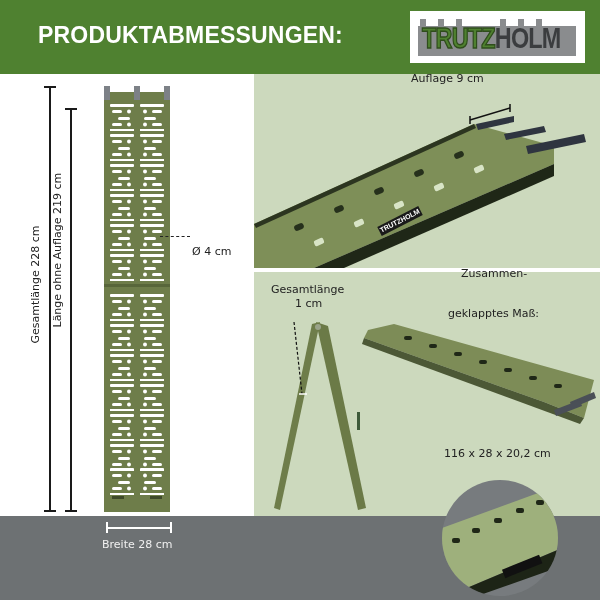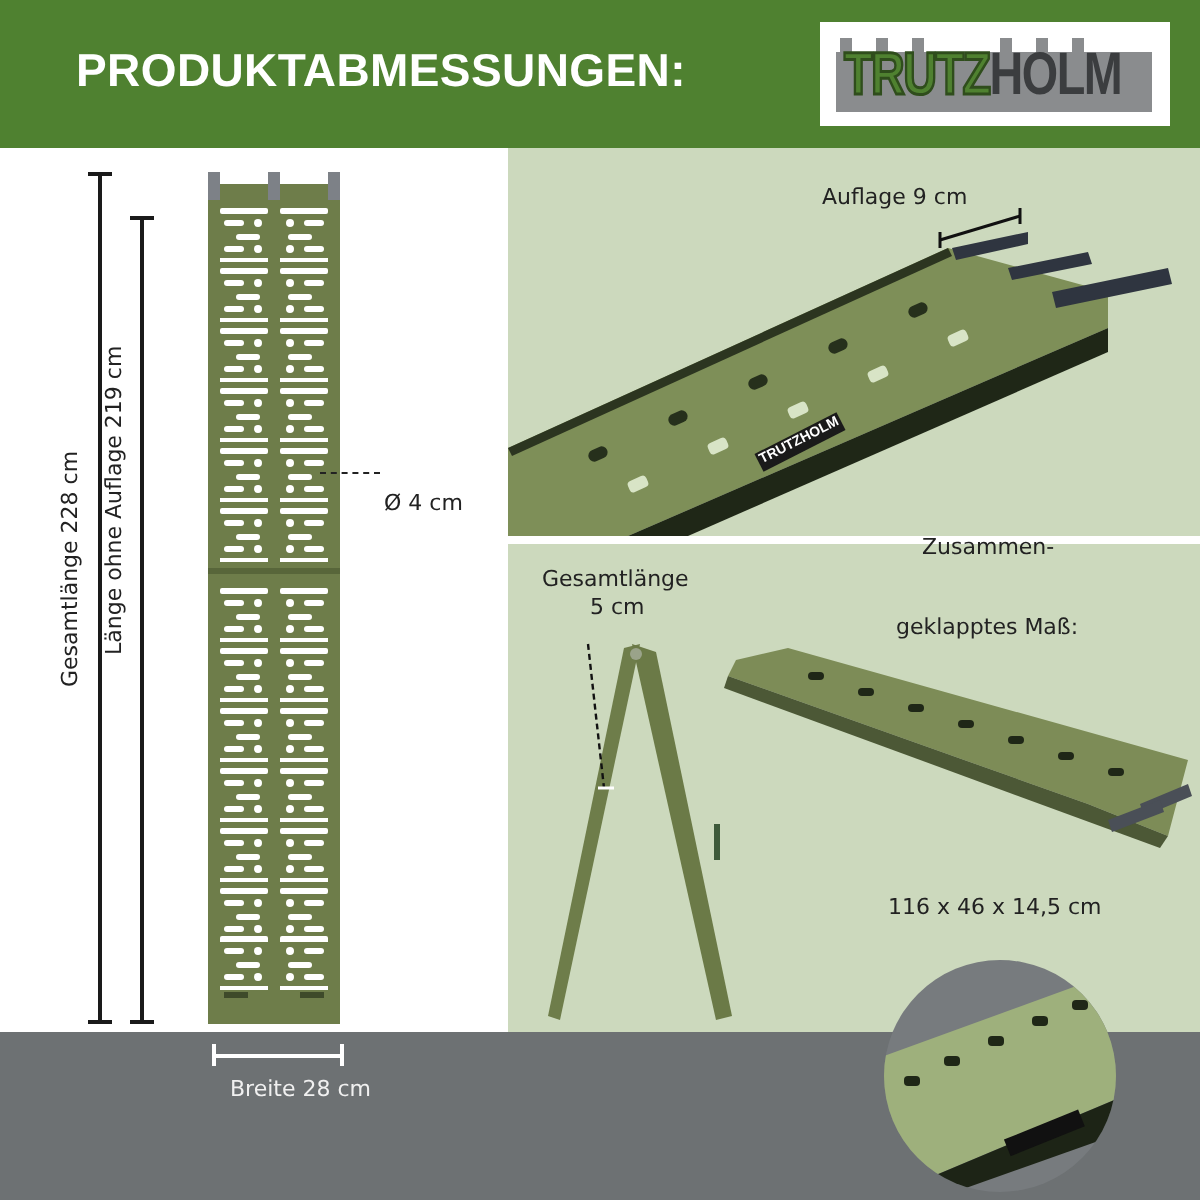--- a/index.html
+++ b/index.html
@@ -95,21 +95,21 @@
   <rect x="8" y="410" width="12" height="3" fill="#3e4a2a"></rect>
     <rect x="46" y="410" width="12" height="3" fill="#3e4a2a"></rect>
 </svg>
 
 <div class="abs" style="left:160px;top:236px;width:30px;border-top:1.5px dashed #222"></div>
 <div class="abs lbl" style="left:192px;top:245px">Ø 4 cm</div>
 
 <div class="abs" style="left:107px;top:527px;width:64px;height:2px;background:#ffffff"></div>
 <div class="abs" style="left:106px;top:522px;width:2px;height:11px;background:#ffffff"></div>
 <div class="abs" style="left:170px;top:522px;width:2px;height:11px;background:#ffffff"></div>
-<div class="abs lbl" style="left:115px;top:538px;color:#f0f0f0">Breite 28 cm</div>
+<div class="abs lbl" style="left:102px;top:538px;color:#f0f0f0">Breite 28 cm</div>
 
 <svg class="abs" style="left:254px;top:74px" width="346" height="194" viewBox="0 0 346 194">
   <polygon points="0,150 220,50 300,72 300,90 60,194 0,194" fill="#7e8f58"></polygon>
   <polygon points="0,150 220,50 222,54 2,154" fill="#2c3520"></polygon>
   <polygon points="60,194 300,90 300,102 90,194" fill="#1f2717"></polygon>
   <polygon points="222,50 260,42 260,48 224,56" fill="#2f3540"></polygon>
   <polygon points="250,60 290,52 292,58 252,66" fill="#2f3540"></polygon>
   <polygon points="272,72 330,60 332,68 274,80" fill="#2f3540"></polygon>
   <g fill="#26301c">
     <rect x="40" y="150" width="10" height="6" rx="3" transform="rotate(-24 45 153)"></rect>
@@ -122,25 +122,25 @@
     <rect x="60" y="165" width="10" height="6" rx="2" transform="rotate(-24 65 168)"></rect>
     <rect x="100" y="146" width="10" height="6" rx="2" transform="rotate(-24 105 149)"></rect>
     <rect x="140" y="128" width="10" height="6" rx="2" transform="rotate(-24 145 131)"></rect>
     <rect x="180" y="110" width="10" height="6" rx="2" transform="rotate(-24 185 113)"></rect>
     <rect x="220" y="92" width="10" height="6" rx="2" transform="rotate(-24 225 95)"></rect>
   </g>
   <line x1="216" y1="46" x2="256" y2="34" stroke="#111" stroke-width="1.5"></line>
   <line x1="216" y1="42" x2="216" y2="50" stroke="#111" stroke-width="1.5"></line>
   <line x1="256" y1="30" x2="256" y2="38" stroke="#111" stroke-width="1.5"></line>
 </svg>
-<div class="abs lbl" style="left:411px;top:92px">Auflage 9  cm</div>
+<div class="abs lbl" style="left:411px;top:72px">Auflage 9  cm</div>
 <div class="abs" style="left:377px;top:216px;width:46px;height:10px;background:#1a1a1a;color:#fff;font-size:7px;font-family:'Liberation Sans',sans-serif;font-weight:bold;transform:rotate(-27deg);text-align:center;line-height:10px">TRUTZHOLM</div>
 
 <div class="abs lbl" style="left:271px;top:283px">Gesamtlänge</div>
-<div class="abs lbl" style="left:295px;top:297px">5 cm</div>
+<div class="abs lbl" style="left:295px;top:297px">1 cm</div>
 <svg class="abs" style="left:254px;top:272px" width="346" height="244" viewBox="0 0 346 244">
   <polygon points="58,52 66,50 26,238 20,236" fill="#6e7d4a"></polygon>
   <polygon points="62,50 74,54 112,236 104,238" fill="#6b7a47"></polygon>
   <circle cx="64" cy="55" r="3" fill="#9aa38a"></circle>
   <line x1="40" y1="50" x2="48" y2="122" stroke="#111" stroke-width="1.2" stroke-dasharray="3,2"></line>
   <line x1="45" y1="122" x2="53" y2="122" stroke="#ffffff" stroke-width="1.5"></line>
   <rect x="103" y="140" width="3" height="18" fill="#3e5a3a"></rect>
   <polygon points="114,58 140,52 340,108 330,146 290,130 110,66" fill="#7d8c57"></polygon>
   <polygon points="110,66 290,130 330,146 326,152 108,72" fill="#4c5836"></polygon>
   <g fill="#1f2717">
@@ -150,21 +150,21 @@
       <rect x="225" y="88" width="8" height="4" rx="2"></rect>
     <rect x="250" y="96" width="8" height="4" rx="2"></rect>
       <rect x="275" y="104" width="8" height="4" rx="2"></rect>
     <rect x="300" y="112" width="8" height="4" rx="2"></rect>
   </g>
   <polygon points="316,130 340,120 342,126 318,136" fill="#4a4f57"></polygon>
   <polygon points="300,138 326,128 328,134 302,144" fill="#4a4f57"></polygon>
 </svg>
 <div class="abs lbl" style="left:461px;top:267px">Zusammen-</div>
 <div class="abs lbl" style="left:448px;top:307px">geklapptes Maß:</div>
-<div class="abs lbl" style="left:444px;top:447px">116 x 46 x 14,5 cm</div>
+<div class="abs lbl" style="left:444px;top:447px">116 x 28 x 20,2 cm</div>
 
 <svg class="abs" style="left:442px;top:478px" width="120" height="122" viewBox="0 0 120 122">
   <defs>
       <clipPath id="cc">
         <circle cx="58" cy="60" r="58"></circle>
       </clipPath>
     </defs>
   <g clip-path="url(#cc)">
     <rect x="0" y="0" width="120" height="122" fill="#777b7e"></rect>
     <polygon points="0,50 110,10 120,70 20,112 0,100" fill="#9eb07c"></polygon>

